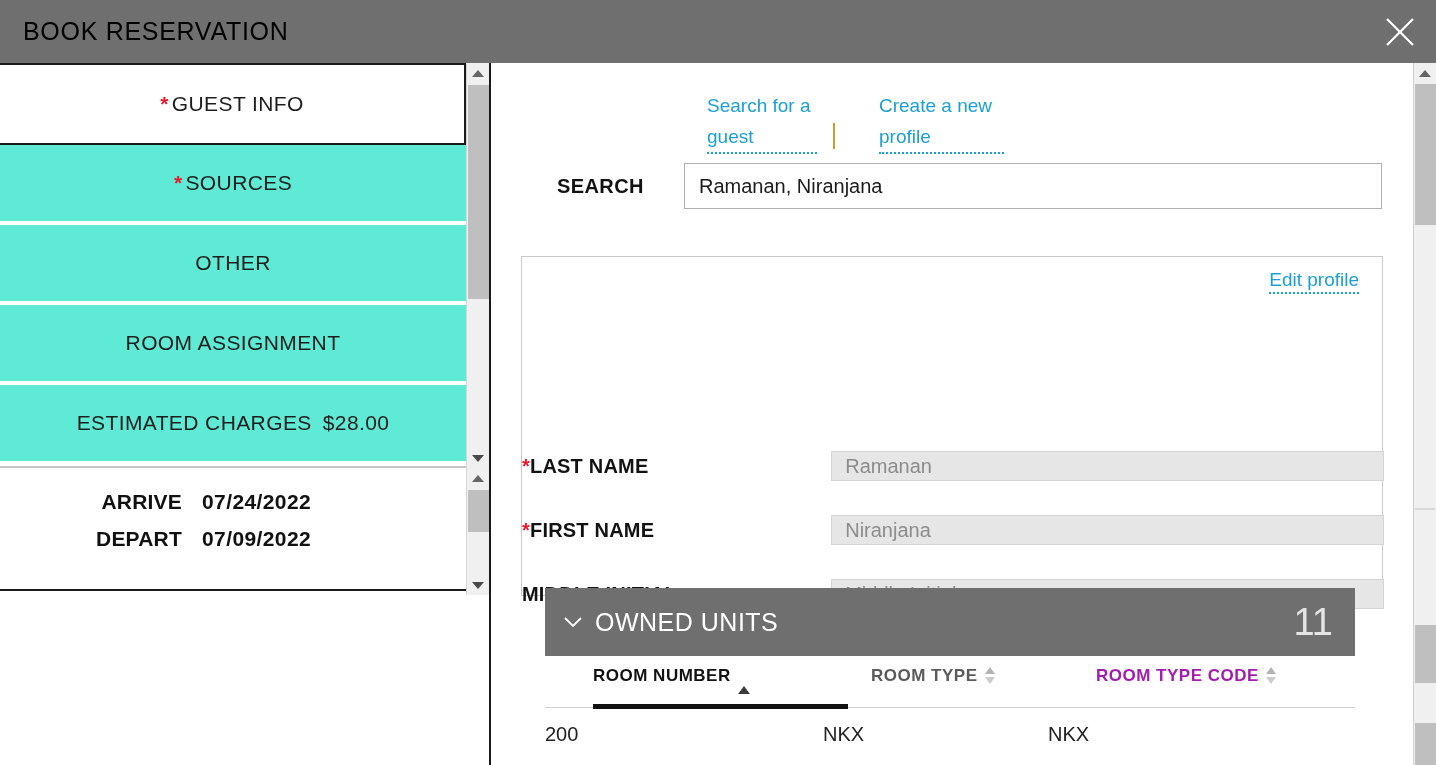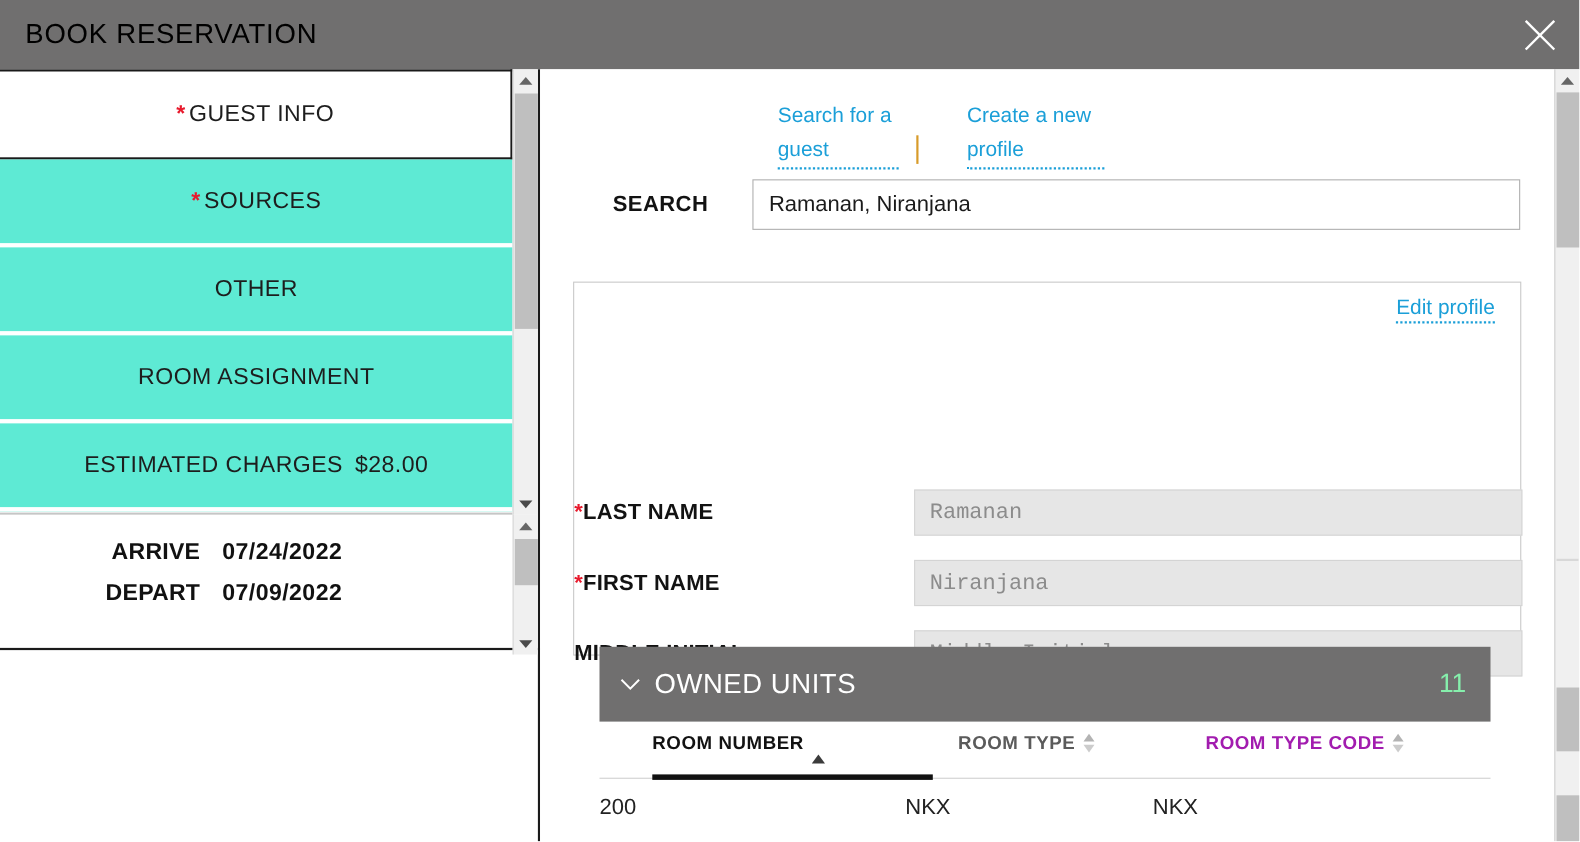--- a/index.html
+++ b/index.html
@@ -272,24 +272,24 @@
     padding-right: 3px;
     white-space: nowrap;
   }
   .field-label .req-star {
     font-size: 20px;
     margin-right: 0;
   }
   .field-input {
     margin-left: 31px;
     width: 602px;
-    height: 42px;
+    height: 30px;
     background: #e6e6e6;
     border: 1px solid #d4d4d4;
-    font-family: Liberation Mono, monospace;
+    font-family: Liberation Sans, sans-serif;
     font-size: 20px;
     color: #8c8c8c;
     padding: 0 13px;
     outline: none;
   }
   .field-input::placeholder { color: #8c8c8c; opacity: 1; }
 
   
   #owned-header {
     position: absolute; left: 54px; top: 525px;
@@ -307,22 +307,22 @@
   #owned-title {
     margin-left: 11px;
     color: #ffffff;
     font-size: 25px;
     letter-spacing: 0.5px;
     font-weight: 400;
   }
   #owned-count {
     margin-left: auto;
     margin-right: 22px;
-    color: #86efac;
-    font-size: 24px;
+    color: #e5e5e5;
+    font-size: 38px;
     font-weight: 400;
     line-height: 38px;
     text-align: right;
   }
 
   
   #units-table {
     position: absolute; left: 54px; top: 589px;
     width: 810px;
   }

